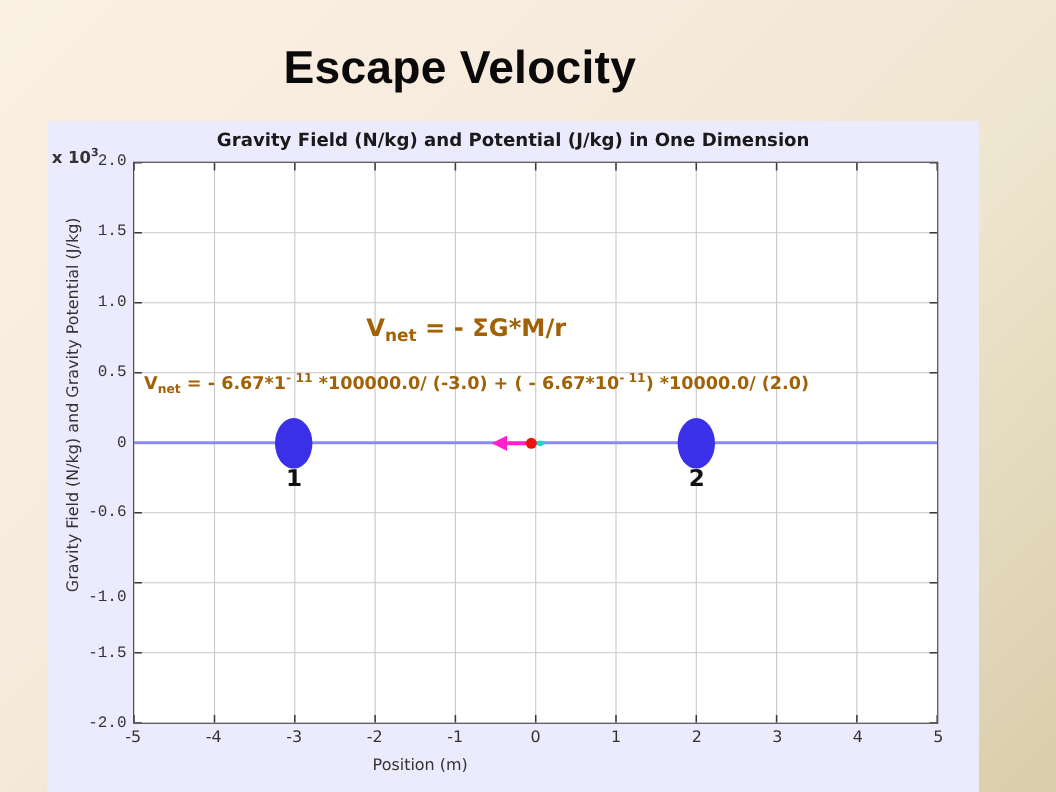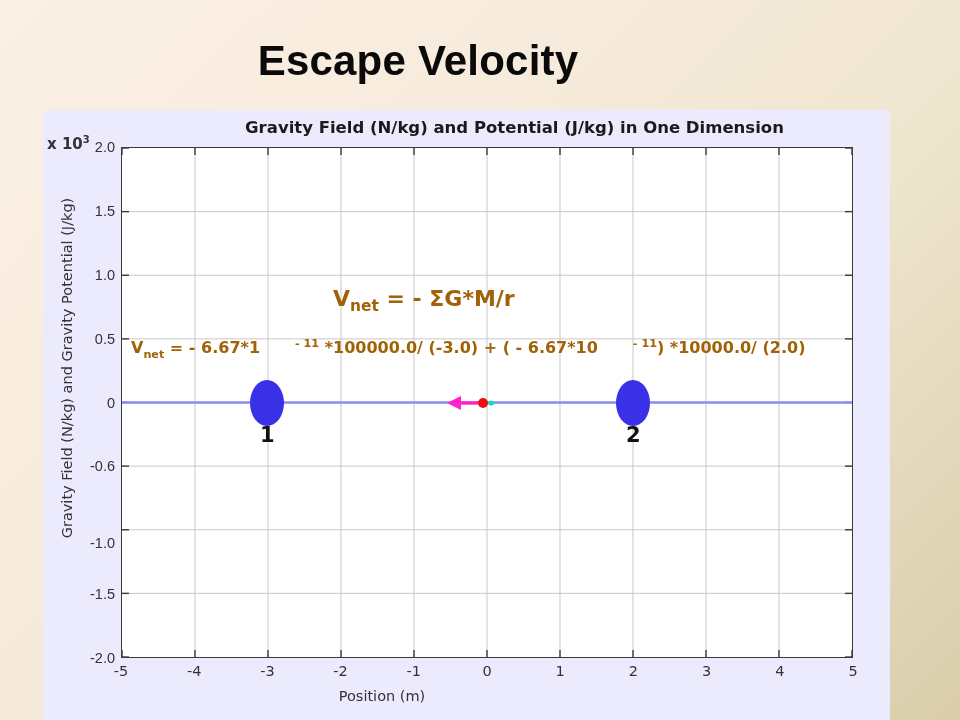--- a/index.html
+++ b/index.html
@@ -18,21 +18,20 @@
 
   
   .figure{
     position:absolute;left:43px;top:110px;width:847px;height:610px;
     background:#ecebfd;
   }
   .fig-title{
     position:absolute;left:0;top:8px;width:847px;text-align:center;
     font-size:16.5px;font-weight:bold;color:#1a1a1a;
     font-family:"DejaVu Sans", sans-serif;
-    padding-left:48px;
   }
   .mult-label{
     position:absolute;left:4px;top:24px;font-size:15px;color:#333;
     font-family:"DejaVu Sans", sans-serif;
     font-weight:bold;
   }
   .mult-label sup{font-size:10px;}
 
   .ylabel{
     position:absolute;left:-186px;top:250px;width:420px;
@@ -47,21 +46,21 @@
 
   
   .plot{
     position:absolute;left:78px;top:37px;width:732px;height:511px;
     background:#ffffff;border:1.6px solid #3a3a3a;box-sizing:border-box;
   }
   .plot svg{position:absolute;left:0;top:0;width:100%;height:100%;display:block;}
 
   .ytick{
     position:absolute;right:0;width:70px;text-align:right;
-    font-size:14.5px;color:#333;font-family:Liberation Sans, sans-serif;
+    font-size:14.5px;color:#333;font-family:Liberation Mono, monospace;
     transform:translateY(-50%);
   }
   .ytick-wrap{position:absolute;left:0;top:37px;width:72px;height:511px;}
 
   .xtick{
     position:absolute;top:0;width:46px;text-align:center;
     font-size:14.5px;color:#333;font-family:"DejaVu Sans", sans-serif;
     transform:translateX(-50%);
   }
   .xtick-wrap{position:absolute;left:78px;top:553px;width:732px;height:22px;}
@@ -76,21 +75,21 @@
     font-size:21px;font-weight:bold;color:#111;
     font-family:"DejaVu Sans", sans-serif;
   }
 
   
   .eq{
     position:absolute;color:#a16207;font-weight:bold;
     font-family:"DejaVu Sans", sans-serif;white-space:nowrap;
   }
   .eq sub{font-size:.70em;}
-  .eq sup{font-size:.70em;margin-left:35px;}
+  .eq sup{font-size:.70em;}
   .eq1{font-size:22px;left:290px;top:176px;}
   .eq2{font-size:16px;left:88px;top:227px;}
 
   
   .marker{position:absolute;left:0;top:0;width:847px;height:610px;pointer-events:none;}
 </style>
 </head>
 <body>
 
 <div id="slide">

